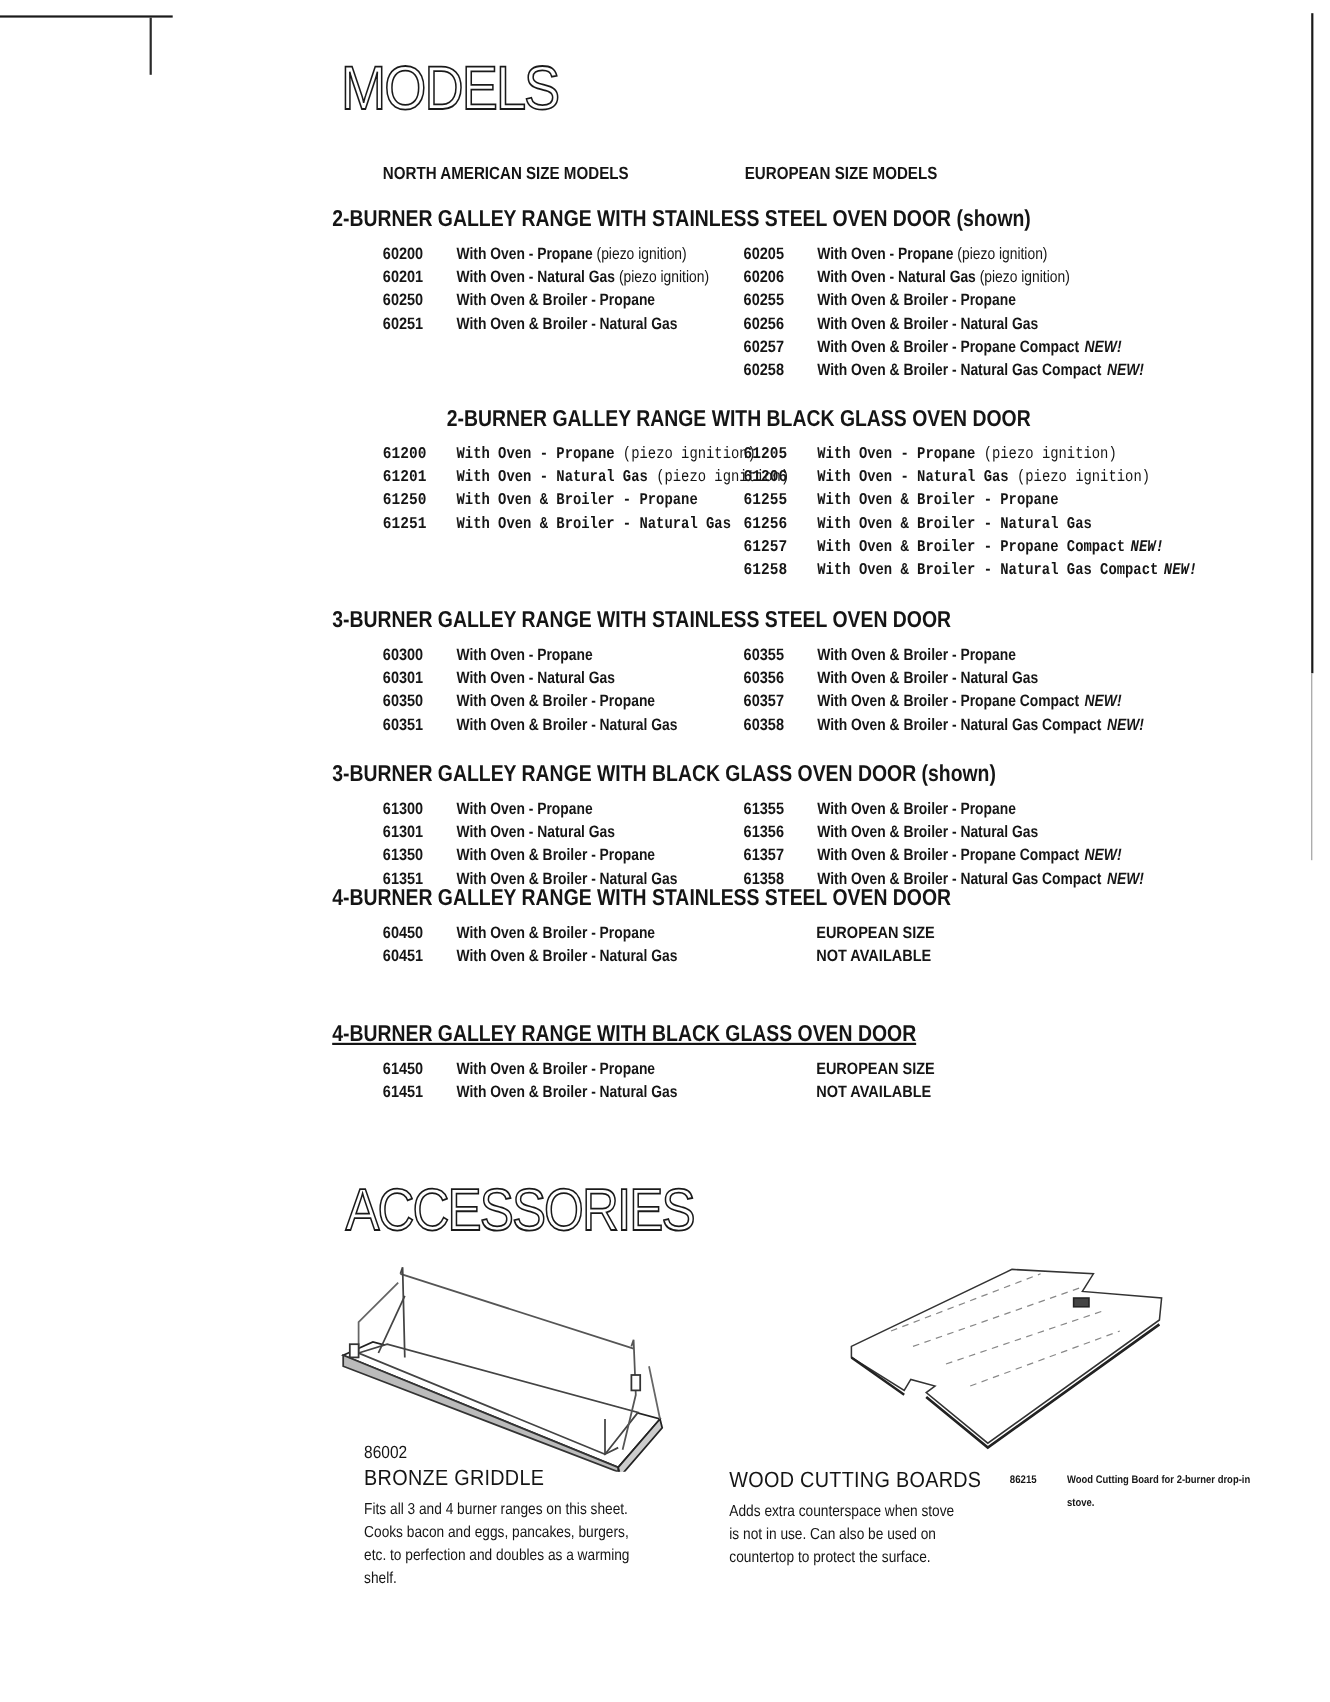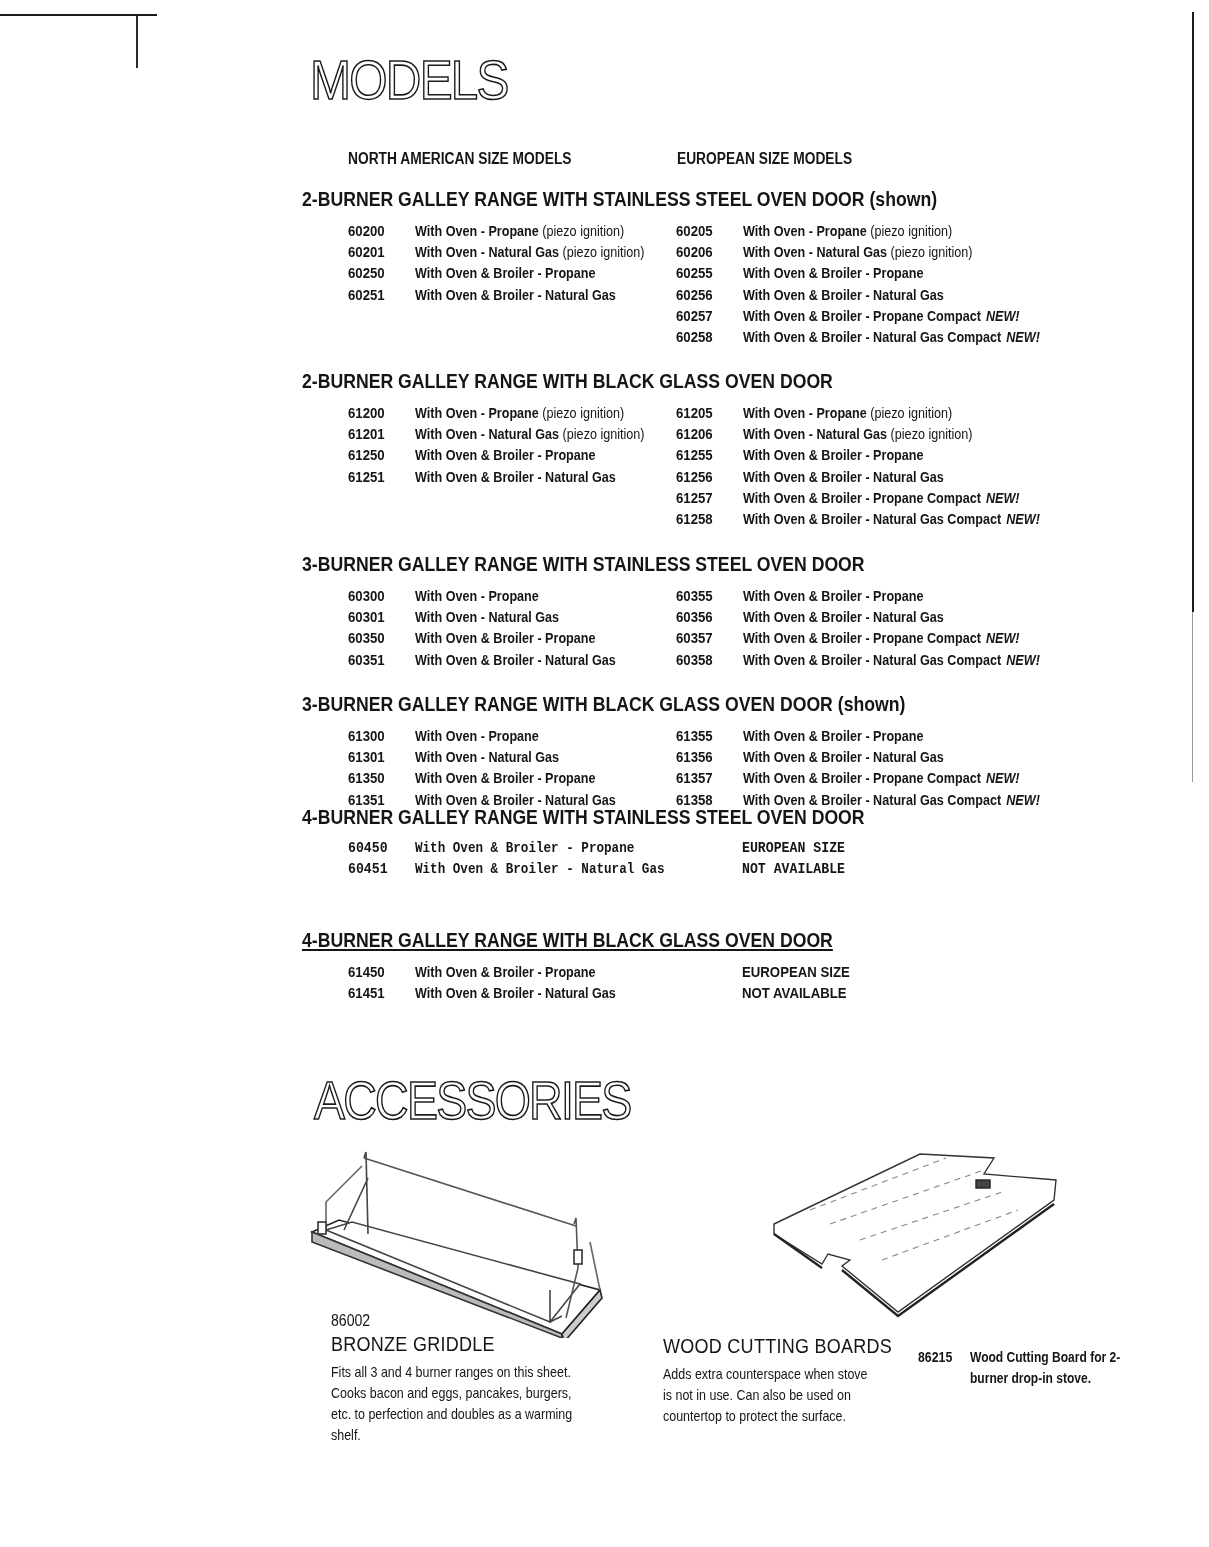--- a/index.html
+++ b/index.html
@@ -40,21 +40,21 @@
     .row .desc { position: absolute; left: 67px; transform: scaleX(0.84); transform-origin: left center; }
     .row .desc b { font-weight: bold; }
     .row .desc .paren { font-weight: normal; }
     .row .desc .new { font-style: italic; font-weight: bold; margin-left: 6px; }
     .na-note { position: absolute; left: 440px; top: 0; font-size: 15px; font-weight: bold; line-height: 21.2px; transform: scaleX(0.88); transform-origin: left top; white-space: nowrap; }
 
     .acc-num { font-size: 16px; transform: scaleX(0.88); transform-origin: left top; white-space: nowrap; }
     .acc-name { font-size: 20px; font-weight: normal; transform: scaleX(0.9); transform-origin: left top; white-space: nowrap; letter-spacing: 0.3px; }
     .acc-desc { font-size: 14.5px; line-height: 21px; transform: scaleX(0.86); transform-origin: left top; }
     .board-list { left: 918px; top: 1335px; width: 260px; }
-    .board-item { position: relative; height: 42px; font-size: 14px; line-height: 21px; margin-top: 12px; }
+    .board-item { position: relative; height: 42px; font-size: 10px; line-height: 21px; }
     .board-item .bnum { position: absolute; left: 0; top: 0; font-weight: bold; transform: scaleX(0.88); transform-origin: left top; }
     .board-item .bdesc { position: absolute; left: 52px; top: 0; width: 210px; font-weight: bold; transform: scaleX(0.86); transform-origin: left top; }
   </style>
 </head>
 <body>
 
 <div class="abs crop-h"></div>
 <div class="abs crop-v"></div>
 <div class="abs right-rule"></div>
 <div class="abs right-rule-faint"></div>
@@ -106,23 +106,23 @@
             <span class="num">60257</span>
             <span class="desc"><b>With Oven &amp; Broiler - Propane Compact</b><span class="new">NEW!</span></span>
           </div>
           <div class="row">
             <span class="num">60258</span>
             <span class="desc"><b>With Oven &amp; Broiler - Natural Gas Compact</b><span class="new">NEW!</span></span>
           </div>
         </div>
       </div>
     </div>
-    <div class="section" style="top: 368px;">
+    <div class="section" style="top: 368px; text-align: center;">
       <h2 class="sec-title"><span>2-BURNER GALLEY RANGE WITH BLACK GLASS OVEN DOOR</span></h2>
-      <div class="rows" style="height: 127.2px;">
+      <div class="rows" style="height: 127.2px; font-family: Liberation Mono, monospace;">
         <div class="col left">
           <div class="row">
             <span class="num">61200</span>
             <span class="desc"><b>With Oven - Propane</b> <span class="paren">(piezo ignition)</span></span>
           </div>
           <div class="row">
             <span class="num">61201</span>
             <span class="desc"><b>With Oven - Natural Gas</b> <span class="paren">(piezo ignition)</span></span>
           </div>
           <div class="row">
@@ -239,21 +239,21 @@
           </div>
           <div class="row">
             <span class="num">61358</span>
             <span class="desc"><b>With Oven &amp; Broiler - Natural Gas Compact</b><span class="new">NEW!</span></span>
           </div>
         </div>
       </div>
     </div>
     <div class="section" style="top: 804px;">
       <h2 class="sec-title"><span>4-BURNER GALLEY RANGE WITH STAINLESS STEEL OVEN DOOR</span></h2>
-      <div class="rows" style="height: 42.4px; font-family: Liberation Mono, monospace;">
+      <div class="rows" style="height: 42.4px;">
         <div class="col left">
           <div class="row">
             <span class="num">60450</span>
             <span class="desc"><b>With Oven &amp; Broiler - Propane</b></span>
           </div>
           <div class="row">
             <span class="num">60451</span>
             <span class="desc"><b>With Oven &amp; Broiler - Natural Gas</b></span>
           </div>
         </div>

